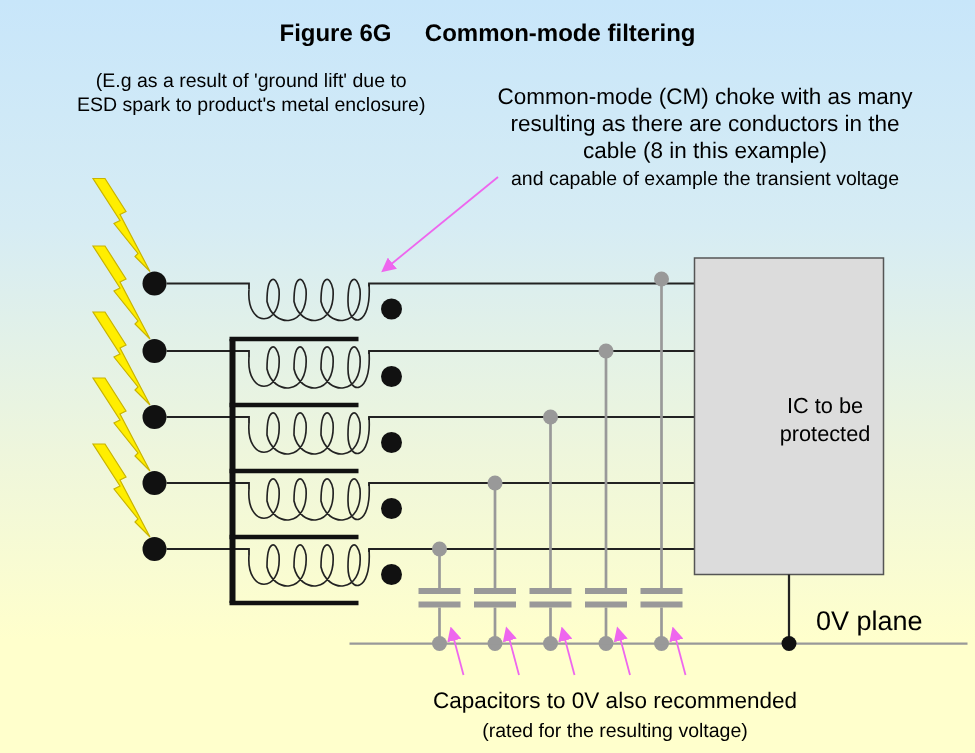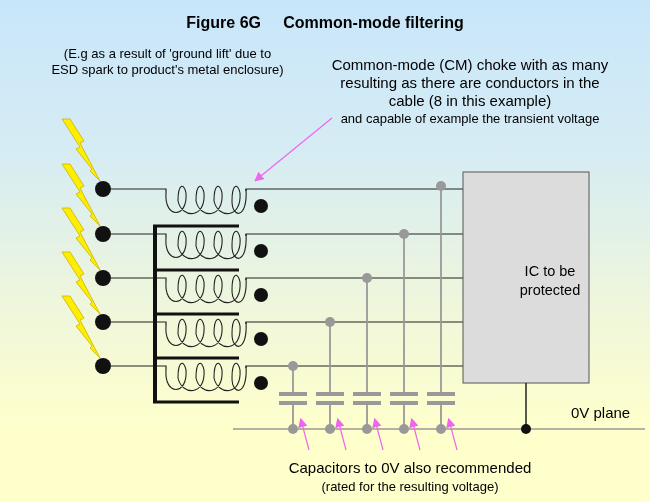--- a/index.html
+++ b/index.html
@@ -9,21 +9,21 @@
         background: linear-gradient(to bottom, #c8e6fa 0%, #d6ecf4 30%, #eef6dc 60%, #ffffcc 85%, #ffffcc 100%); }
   svg { position:absolute; left:0; top:0; }
   .txt { position:absolute; color:#000000; text-align:center; white-space:nowrap; }
   .title { left:0; width:650px; top:14px; font-size:16px; font-weight:bold; }
   .title span { display:inline-block; }
   .t1 { left:0; width:290px; top:46px; font-size:15px; line-height:18px; }
   .t1 .sub { font-size:13px; line-height:16px;margin-left:45px; }
   .t2 { left:300px; width:340px; top:56px; font-size:15px; line-height:18px; }
   .t2 .sub { font-size:13px; }
   .ic { left:463px; width:126px; top:262px; font-size:14.5px; line-height:19px;margin-left:24px; }
-  .ov { left:544px; top:404px; font-size:15px;margin-left:27px; }
+  .ov { left:544px; top:404px; font-size:18px; }
   .caps { left:250px; width:320px; top:458px; font-size:15px; line-height:19px; }
   .caps .sub { font-size:13px; }
 </style>
 </head>
 <body>
 
 <div class="bg"></div>
 
 <svg width="650" height="502" id="schem">
   <defs>

